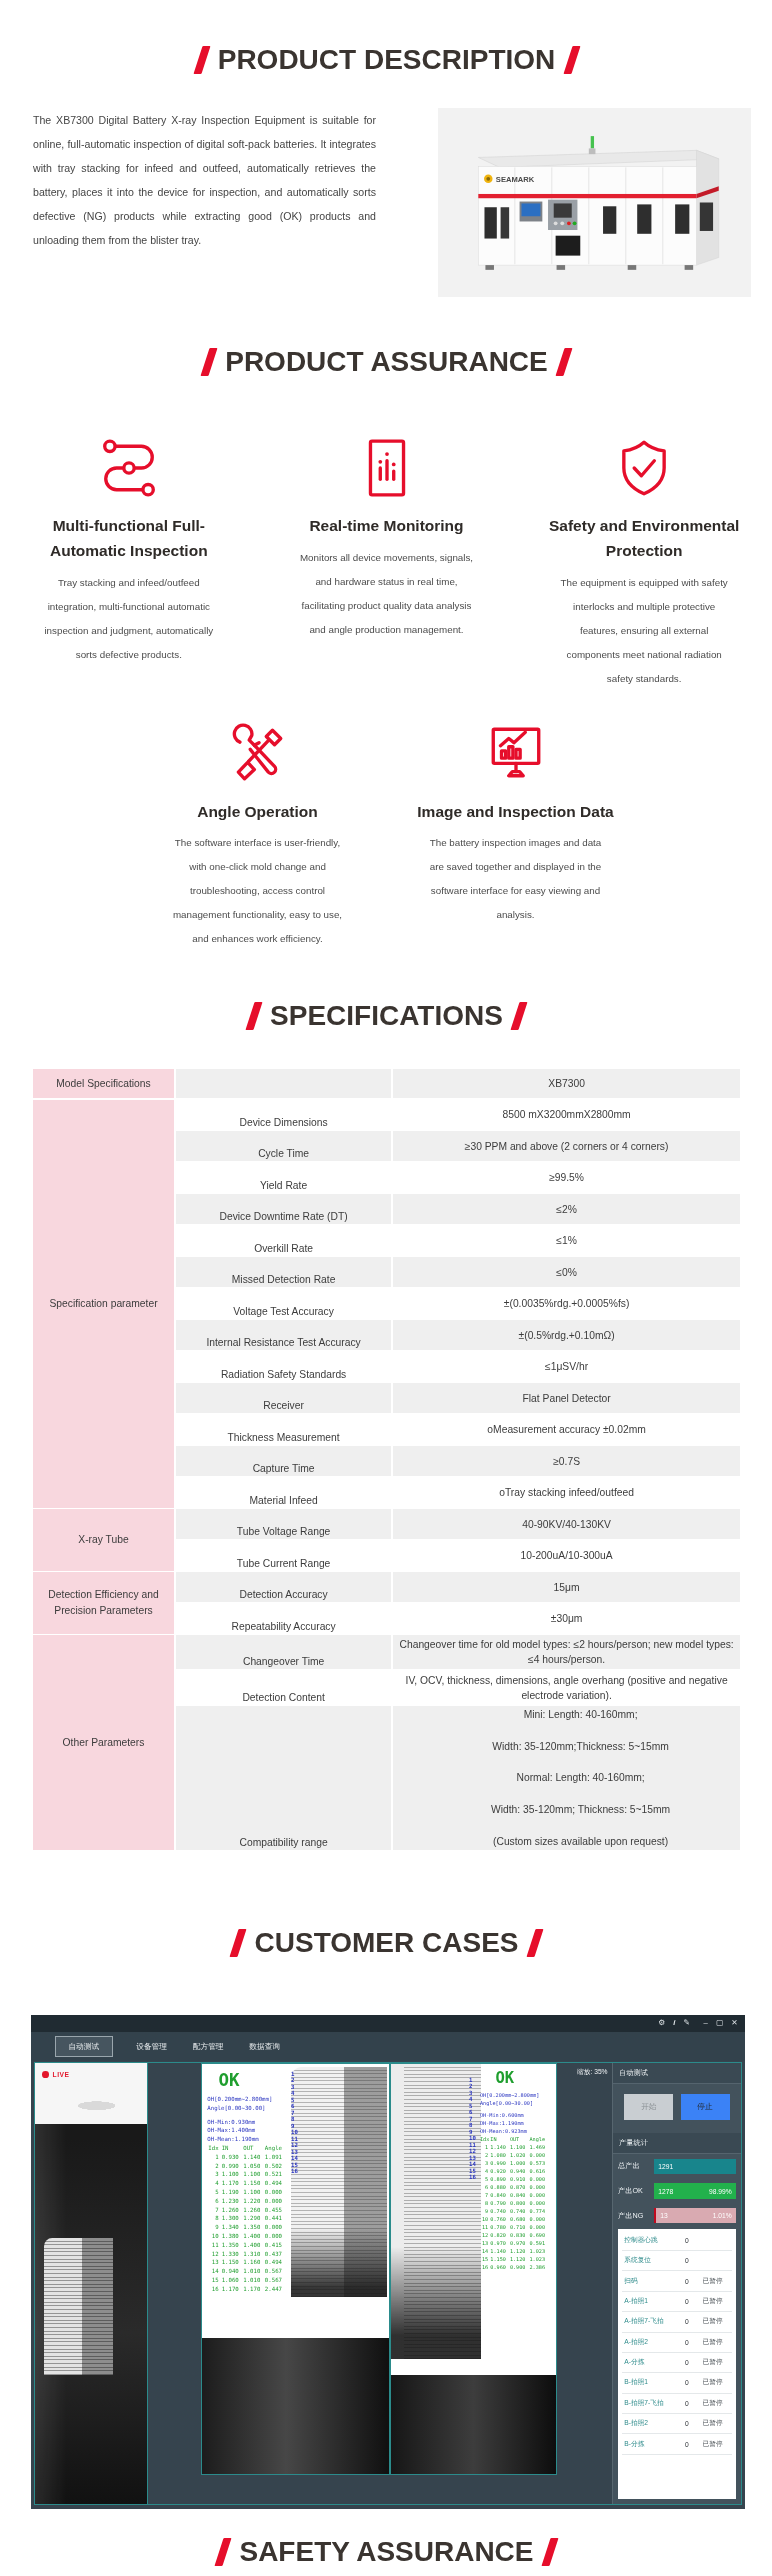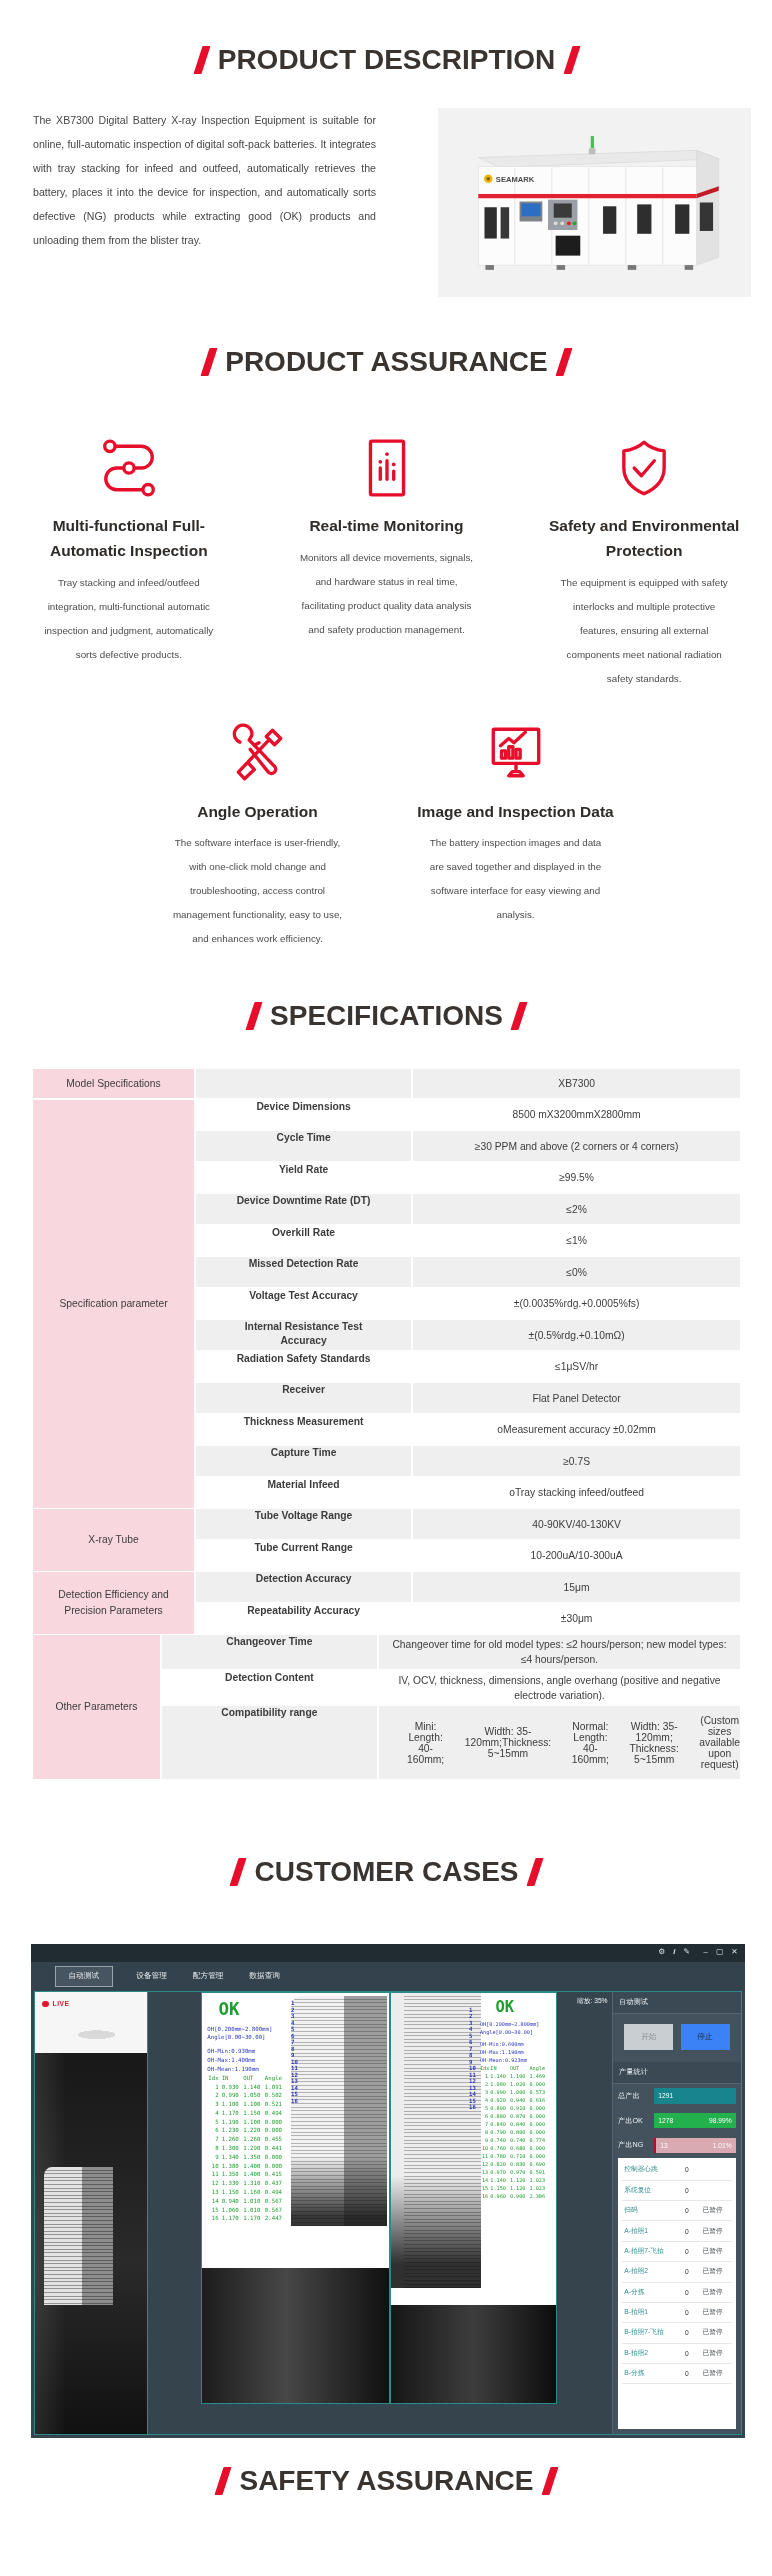--- a/index.html
+++ b/index.html
@@ -35,37 +35,37 @@
   .adv-item h3{ margin:14.4px auto 0; width:216px; font-size:15.5px; line-height:25px; color:#2f2b28; }
   .adv-item p{ margin:7.2px auto 0; width:181px; font-size:9.8px; line-height:24px; color:#4c4c4c; }
   .ico{ fill:none; stroke:var(--red); stroke-width:6.5; stroke-linecap:round; stroke-linejoin:round; }
   .ico .fillr{ fill:var(--red); stroke:none; }
   .ico .fillw{ fill:#fff; }
 
   
   .specs{ margin-top:49px; }
   .spec-table{ margin:37px 33px 0; font-size:10.3px; color:#3c3c3c; }
   .sband{ display:flex; margin-bottom:1.5px; }
-  .pinkcell{ width:161px; margin-right:2.1px; background:var(--pink); display:flex; align-items:center; justify-content:center; text-align:center; padding:4.1px 7.2px; line-height:15.5px; }
+  .pinkcell{ width:141px; margin-right:2.1px; background:var(--pink); display:flex; align-items:center; justify-content:center; text-align:center; padding:4.1px 7.2px; line-height:15.5px; }
   .srows{ flex:1; }
   .sr{ display:flex; height:30px; margin-bottom:1.5px; }
   .sr:last-child{ margin-bottom:0; }
   .sband:last-child .sr:last-child{ margin-bottom:0; }
-  .sr .sl{ width:215px; margin-right:2.1px; display:flex; align-items:flex-start; justify-content:center; text-align:center;font-weight:bold; }
+  .sr .sl{ width:215px; margin-right:2.1px; display:flex; align-items:flex-end; justify-content:center; text-align:center; }
   .sr .sl span{ max-width:155px; line-height:14px; }
   .sr .sv{ flex:1; display:flex; align-items:center; justify-content:center; text-align:center; }
   .sr .sv span{ max-width:340px; line-height:15px; }
   .sr.tall{ height:34px; }
   .sr.auto{ height:auto; }
   .sr.w > div{ background:#fff; }
   .sr.g > div{ background:var(--rowg); }
   .hdr .h2c{ width:215px; margin-right:2.1px; background:var(--rowg); }
   .hdr .h3c{ flex:1; background:var(--rowg); display:flex; align-items:center; justify-content:center; }
   .hdr{ display:flex; height:29px; }
-  .compat-lines{ display:flex; flex-direction:row; gap:20.6px; padding:9px 0; align-items:center; width:100%;margin-left:28px; }
+  .compat-lines{ display:flex; flex-direction:column; gap:20.6px; padding:3px 0; align-items:center; width:100%;margin-left:28px; }
 
   
   .cases{ margin-top:77px; }
   .shot{ position:relative; margin:56px 0 0 31px; width:714px; height:494px; background:#36444e; overflow:hidden; font-family:"Liberation Sans", sans-serif; }
   .titlebar{ position:absolute; top:0; left:0; right:0; height:17.5px; background:#202b32; }
   .winctl{ position:absolute; top:3.1px; right:7.2px; display:flex; gap:8.2px; align-items:center; color:#dfe5e8; font-size:7.7px; }
   .winctl span{ cursor:default; }
   .tabbar{ position:absolute; top:17.5px; left:0; right:0; height:29px; background:#33424c; display:flex; align-items:center; gap:21.6px; padding-left:24px; color:#e8ecee; font-size:7.7px; }
   .tabbar .tab.sel{ border:0.5px solid #9aa6ad; background:#46555f; padding:4.6px 12.4px; }
   .tabbar .tab{ padding:4.6px 2.1px; }
@@ -217,21 +217,21 @@
               <rect x="28" y="8" width="64" height="104" rx="3"></rect>
               <line x1="47" y1="82" x2="47" y2="60"></line>
               <line x1="60" y1="82" x2="60" y2="46"></line>
               <line x1="73" y1="82" x2="73" y2="66"></line>
               <circle cx="47" cy="48" r="3.6" class="fillr"></circle>
               <circle cx="60" cy="33" r="3.6" class="fillr"></circle>
               <circle cx="73" cy="53" r="3.6" class="fillr"></circle>
             </svg>
           </div>
           <h3>Real-time Monitoring</h3>
-          <p>Monitors all device movements, signals, and hardware status in real time, facilitating product quality data analysis and safety production management.</p>
+          <p>Monitors all device movements, signals, and hardware status in real time, facilitating product quality data analysis and angle production management.</p>
         </div>
         <div class="adv-item">
           <div class="adv-icon">
             <svg viewBox="0 0 120 120" class="ico">
               <path d="M60 10 C49 20 35 25 21 27 v33 c0 27 19 41 39 50 20-9 39-23 39-50 V27 C85 25 71 20 60 10 Z"></path>
               <path d="M41 60 l14 15 25-29"></path>
             </svg>
           </div>
           <h3>Safety and Environmental Protection</h3>
           <p>The equipment is equipped with safety interlocks and multiple protective features, ensuring all external components meet national radiation safety standards.</p>

